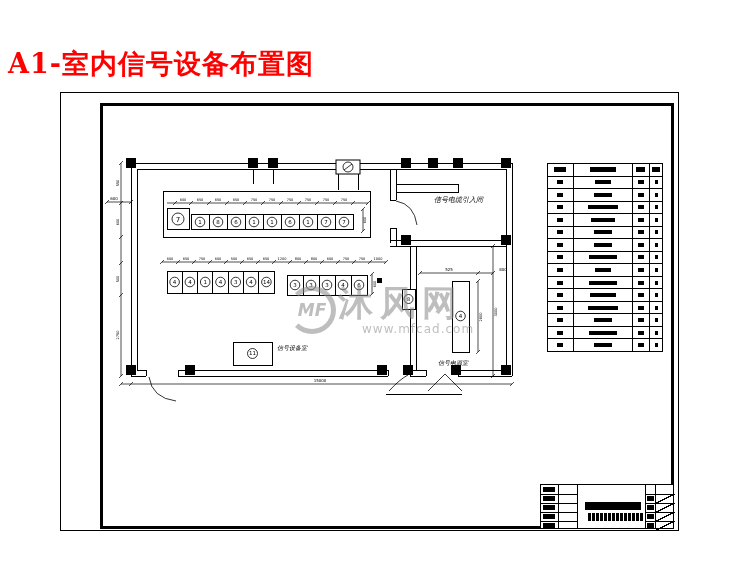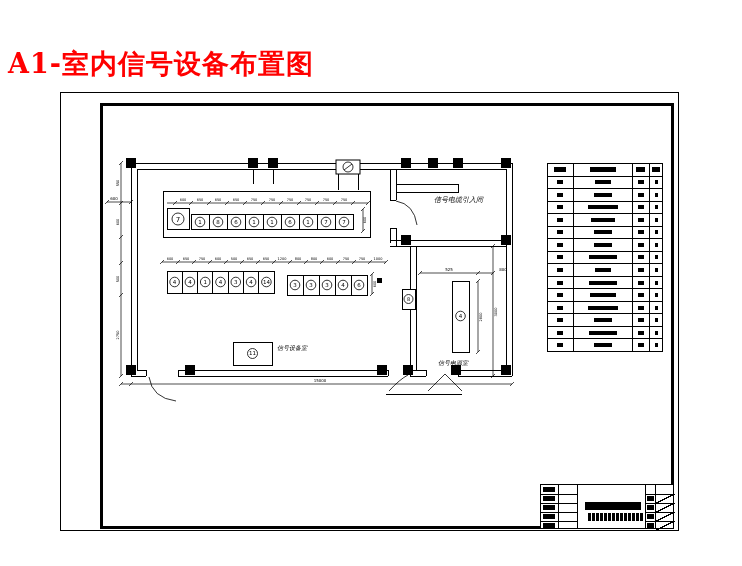--- a/index.html
+++ b/index.html
@@ -267,20 +267,25 @@
         <text x="320" y="350" font-size="4" text-anchor="middle" class="dt">15000</text>
         <text x="366" y="188" font-size="3.5" text-anchor="middle" class="dt" transform="rotate(-90 366 188)">600</text>
         <text x="375.5" y="252" font-size="3.5" text-anchor="middle" class="dt" transform="rotate(-90 375.5 252)">600</text>
       </g>
   </svg>
 
   <div class="abs room-label" id="lbl-cable">信号电缆引入间</div>
   <div class="abs room-label" id="lbl-equip">信号设备室</div>
   <div class="abs room-label" id="lbl-power">信号电源室</div>
 
+  <div class="abs watermark">
+    <div class="wm-logo">MF</div>
+    <div class="wm-name">沐风网</div>
+    <div class="wm-url">www.mfcad.com</div>
+  </div>
 
   <div class="abs legend" id="legend">
       <div class="lrow">
         <div class="lcell" style="width: 25px;">
           <div class="bar" style="width: 12px; height: 5px;"></div>
         </div>
         <div class="lcell" style="width: 60px;">
           <div class="bar" style="width: 26px; height: 5px;"></div>
         </div>
         <div class="lcell" style="width: 18px;">

